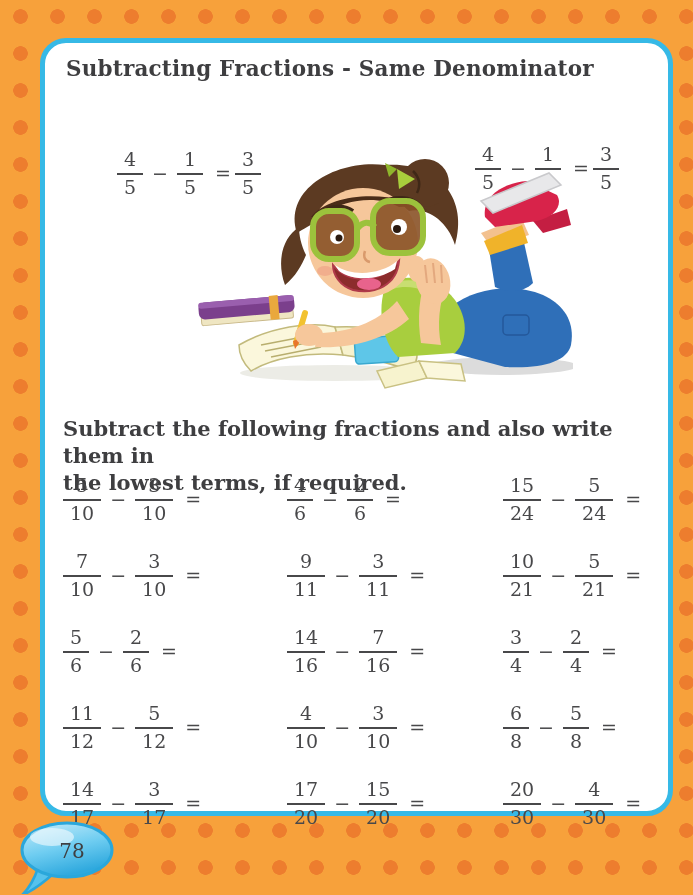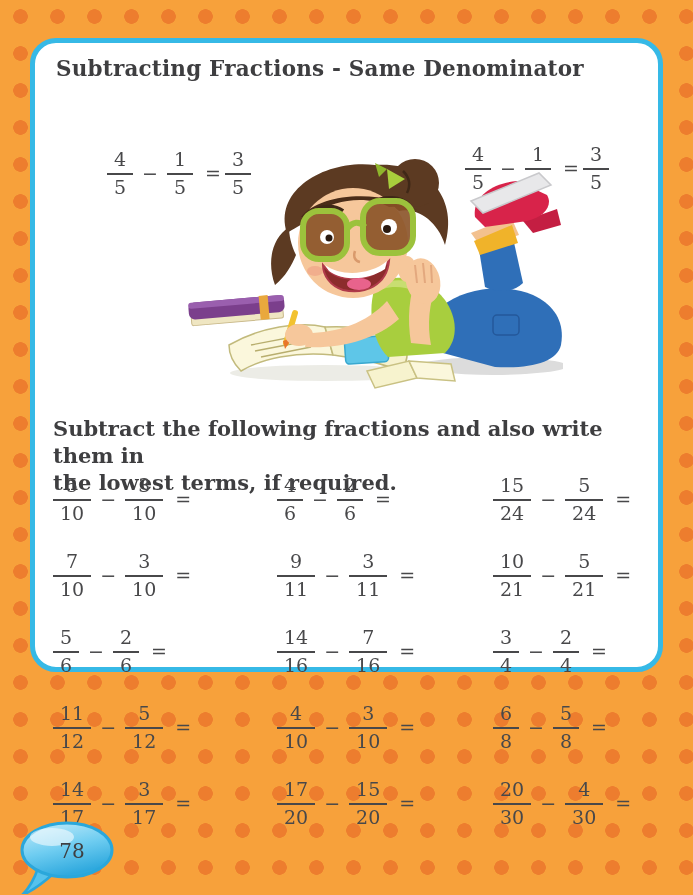--- a/index.html
+++ b/index.html
@@ -7,22 +7,22 @@
     position:relative;
     width:693px;height:895px;
     background-color:#F7A13B;
     background-image:radial-gradient(circle, #ED7D2E 7px, transparent 7.6px);
     background-size:37px 37px;
     background-position:2px -2px;
     overflow:hidden;
     font-family:"DejaVu Serif", serif;
   }
   .panel{
-    position:absolute;left:30px;top:38px;
-    width:633px;height:634px;
+    position:absolute;left:40px;top:38px;
+    width:633px;height:778px;
     box-sizing:border-box;
     background:#FFFFFF;
     border:5px solid #36B9E6;
     border-radius:26px;
   }
   .panel-inner{position:relative;width:100%;height:100%;}
   .title{
     margin:0;padding:13px 18px 0 21px;
     font-size:21.5px;font-weight:bold;color:#3E3E40;
     white-space:nowrap;letter-spacing:.2px;

